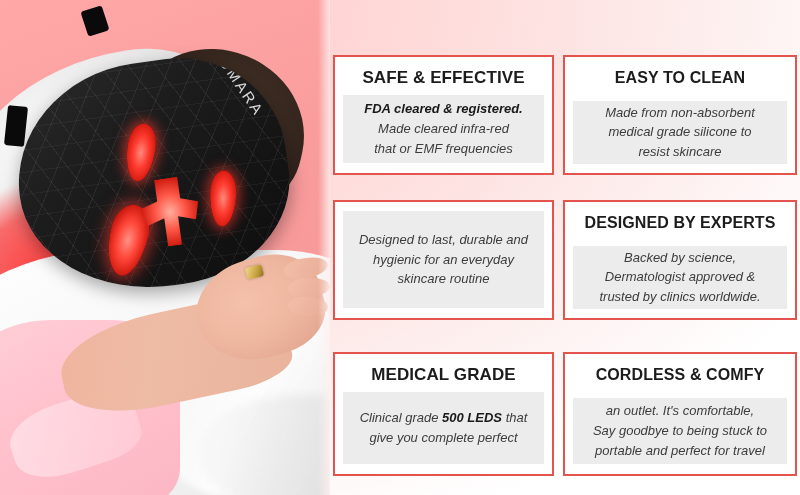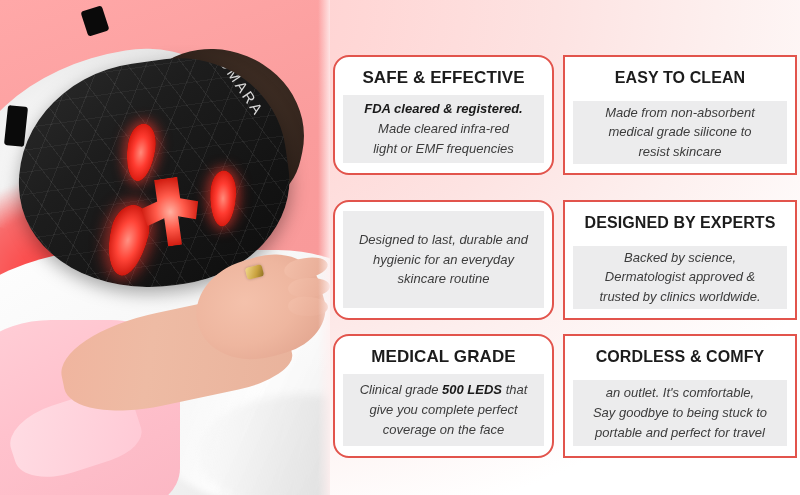--- a/index.html
+++ b/index.html
@@ -265,25 +265,25 @@
   .card {
     position: absolute;
     box-sizing: border-box;
     background: #ffffff;
     border: 2px solid #e2544c;
     padding: 9px 8px 10px 8px;
     display: flex;
     flex-direction: column;
     align-items: center;
   }
-  .card.col-l { left: 3px;   width: 221px; border-radius: 16px; }
+  .card.col-l { left: 3px;   width: 221px; }
   .card.col-r { left: 233px; width: 234px; gap: 7px; }
   .card.row-1 { top: 55px;  height: 120px; }
   .card.row-2 { top: 200px; height: 120px; }
-  .card.row-3 { top: 334px; height: 124px; }
+  .card.row-3 { top: 352px; height: 124px; }
 
   .card-title {
     font-size: 17px;
     font-weight: bold;
     color: #1c1c1c;
     letter-spacing: 0.1px;
     text-align: center;
     line-height: 1.1;
     margin: 3px 0 7px 0;
     white-space: nowrap;
@@ -344,21 +344,21 @@
     <div class="photo-soft-edge"></div>
   </div>
 
   <div class="grid">
 
     <div class="card col-l row-1">
       <div class="card-title">SAFE &amp; EFFECTIVE</div>
       <div class="card-body">
         <span class="line"><b>FDA cleared &amp; registered.</b></span>
         <span class="line">Made cleared infra-red</span>
-        <span class="line">light or EMF frequencies</span>
+        <span class="line">that or EMF frequencies</span>
       </div>
     </div>
 
     <div class="card col-r row-1">
       <div class="card-title">EASY TO CLEAN</div>
       <div class="card-body">
         <span class="line">Made from non-absorbent</span>
         <span class="line">medical grade silicone to</span>
         <span class="line">resist skincare</span>
       </div>
@@ -381,21 +381,20 @@
       </div>
     </div>
 
     <div class="card col-l row-3">
       <div class="card-title">MEDICAL GRADE</div>
       <div class="card-body">
         <span class="line">
           <span>Clinical grade </span><b>500 LEDS</b><span> that</span>
         </span>
         <span class="line">give you complete perfect</span>
-        <span class="line">coverage on the face</span>
       </div>
     </div>
 
     <div class="card col-r row-3">
       <div class="card-title">CORDLESS &amp; COMFY</div>
       <div class="card-body">
         <span class="line">an outlet. It's comfortable,</span>
         <span class="line">Say goodbye to being stuck to</span>
         <span class="line">portable and perfect for travel</span>
       </div>

